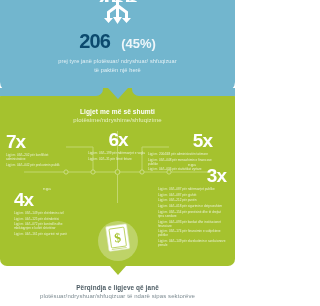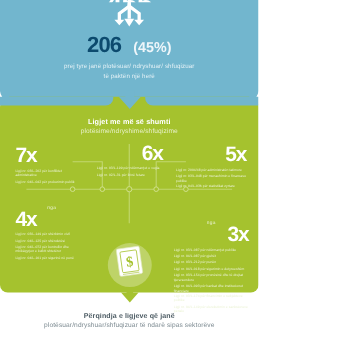--- a/index.html
+++ b/index.html
@@ -85,37 +85,36 @@
 
   
   .col{position:absolute;z-index:3;}
   .col .nga{
     font-size:4.4px;color:#e9f2cf;text-align:center;letter-spacing:.2px;
     margin:0 0 -1px 0;line-height:5px;
   }
   .col .num{
     font-size:19px;font-weight:bold;color:#ffffff;letter-spacing:-1px;
     line-height:19px;
-    text-align:right;
   }
   .col .lines{margin-top:2px;}
   .col .ln{
     font-size:3.05px;line-height:4.1px;color:#eaf2d4;letter-spacing:.05px;
     margin-bottom:1.6px;
   }
 
-  .col-7x{left:14px;top:132px;width:62px;}
+  .col-7x{left:6px;top:132px;width:62px;}
   .col-7x .num{text-align:left;}
   .col-6x{left:88px;top:130px;width:60px;text-align:center;}
   .col-6x .lines{text-align:left;}
-  .col-5x{left:160px;top:131px;width:64px;}
+  .col-5x{left:148px;top:131px;width:64px;}
   .col-5x .num{text-align:right;}
   .col-4x{left:14px;top:162px;width:66px;margin-top:24px;}
   .col-4x .num{text-align:left;}
-  .col-3x{left:158px;top:162px;width:68px;margin-top:38px;}
+  .col-3x{left:158px;top:162px;width:68px;}
   .col-3x .num{text-align:right;}
 
   
   .doc-circle{
     position:absolute;left:50%;top:221px;margin-left:-20px;
     width:40px;height:40px;border-radius:50%;
     background:rgba(255,255,255,.28);z-index:4;
   }
   .doc-svg{position:absolute;left:50%;top:218px;margin-left:-16px;z-index:5;}
 

